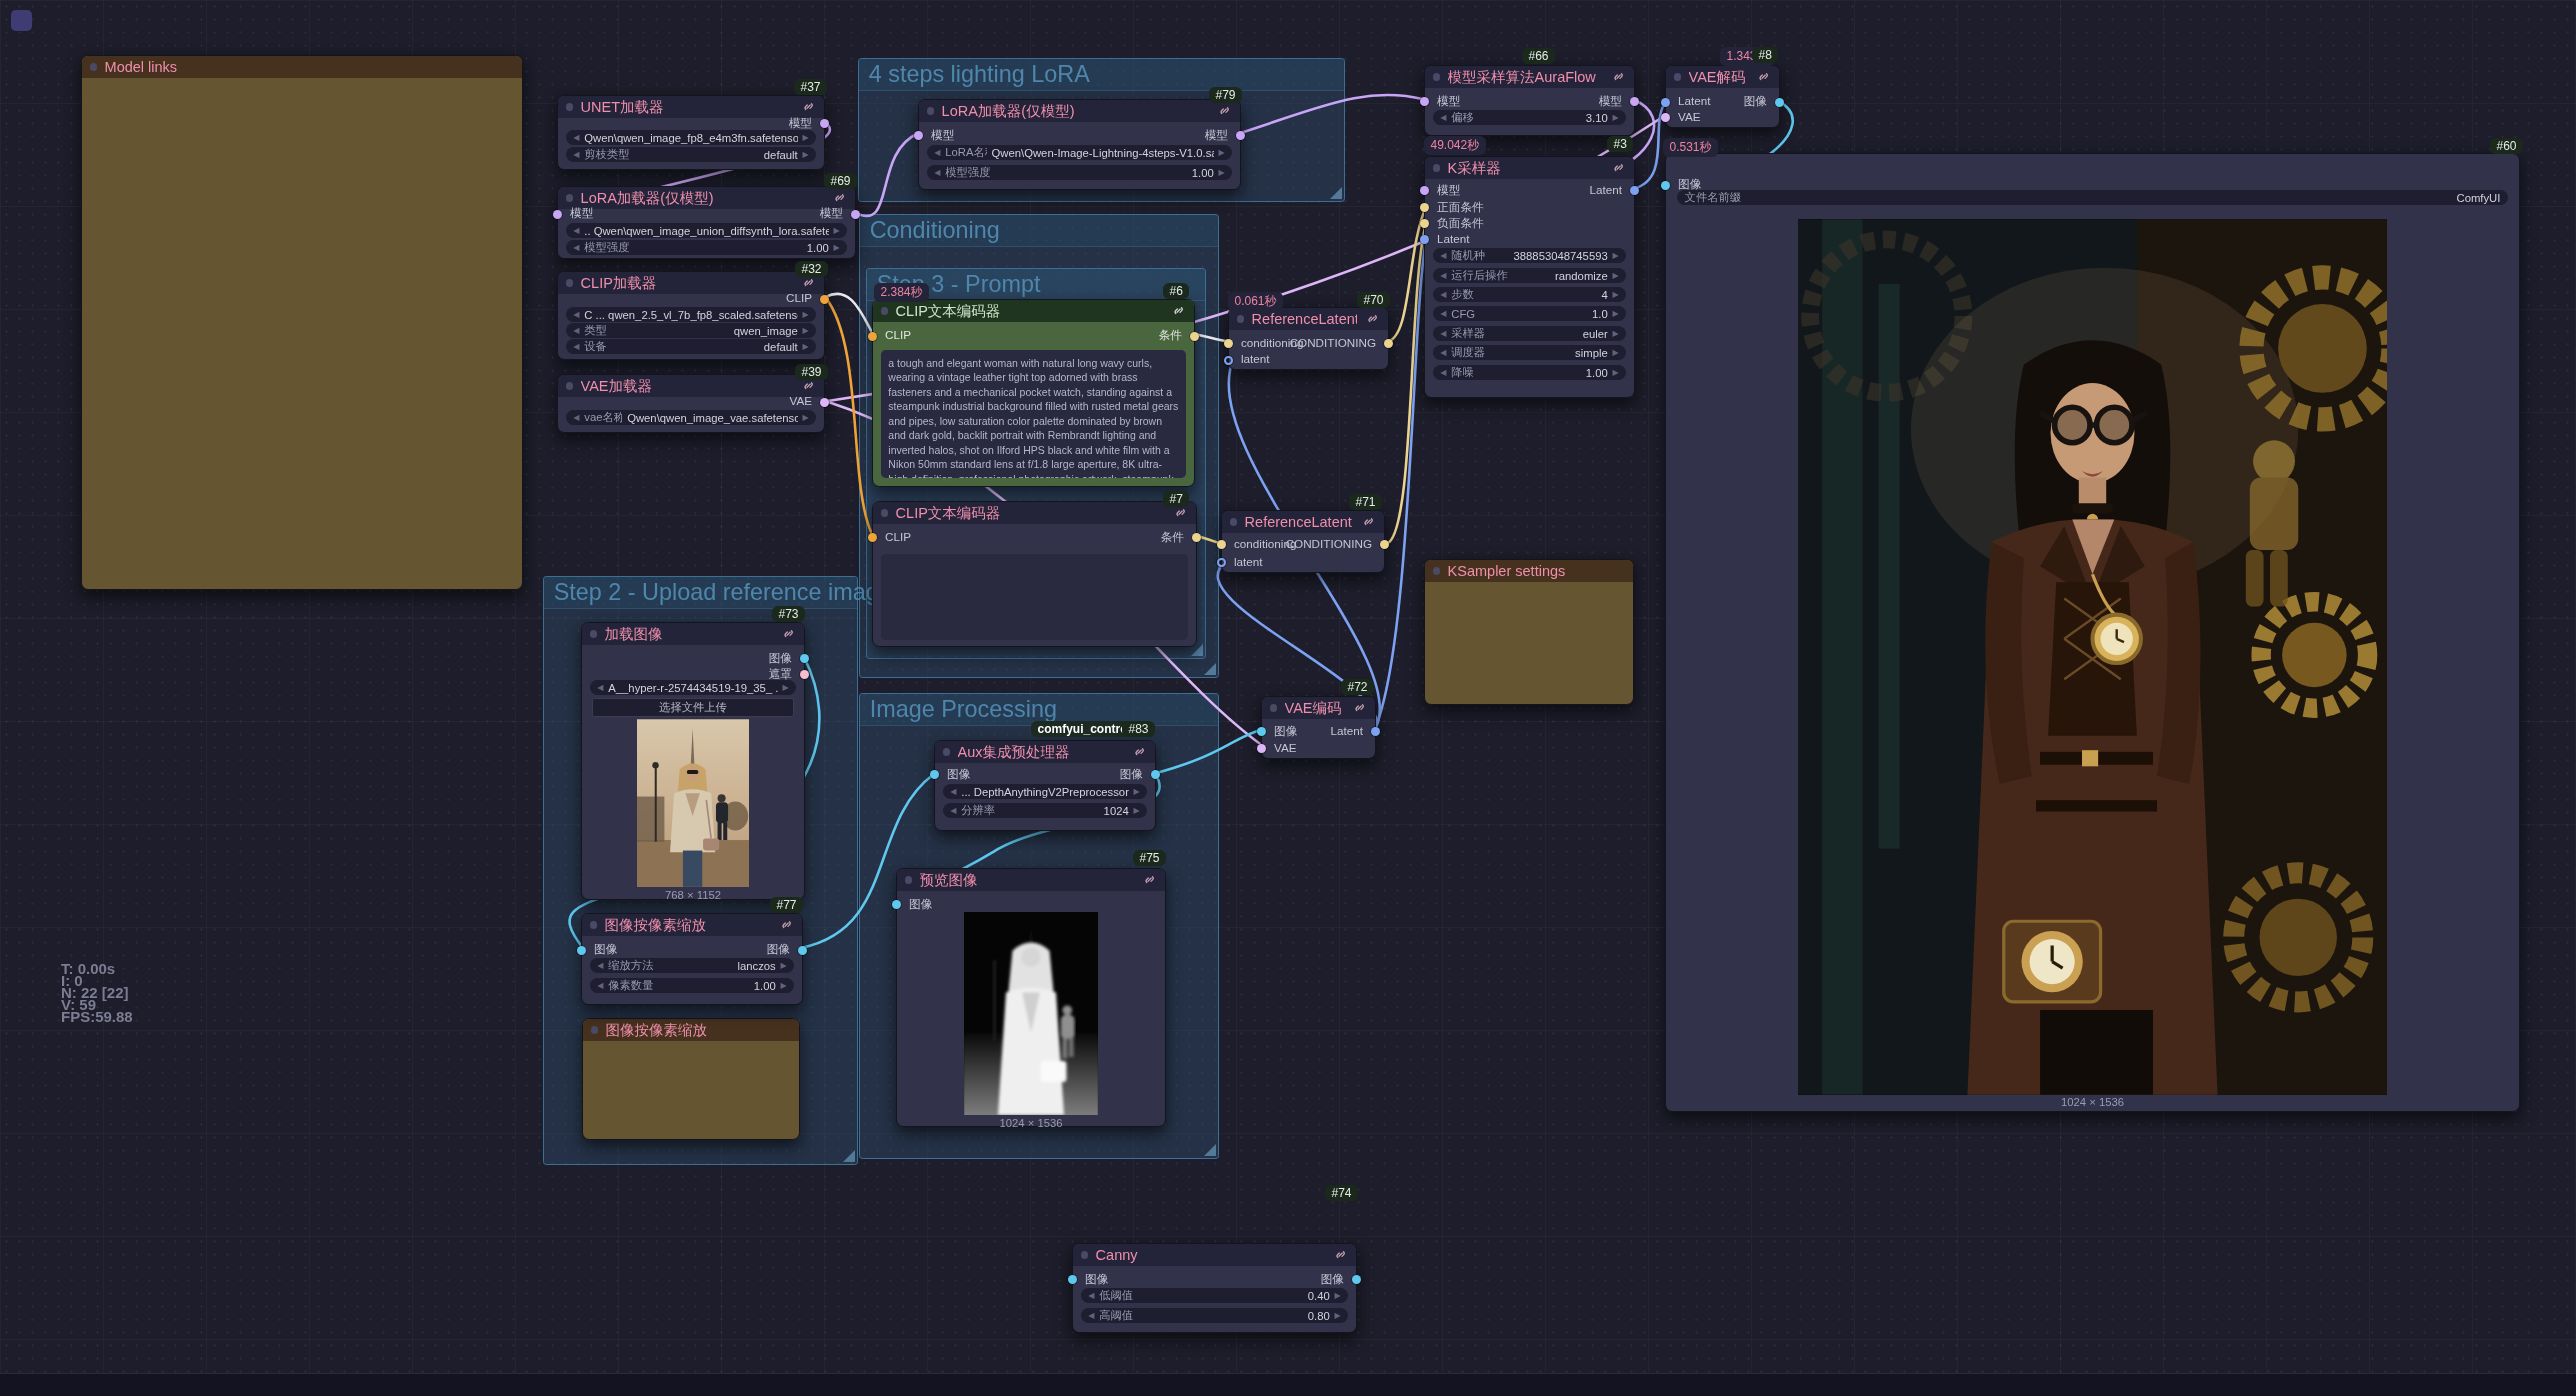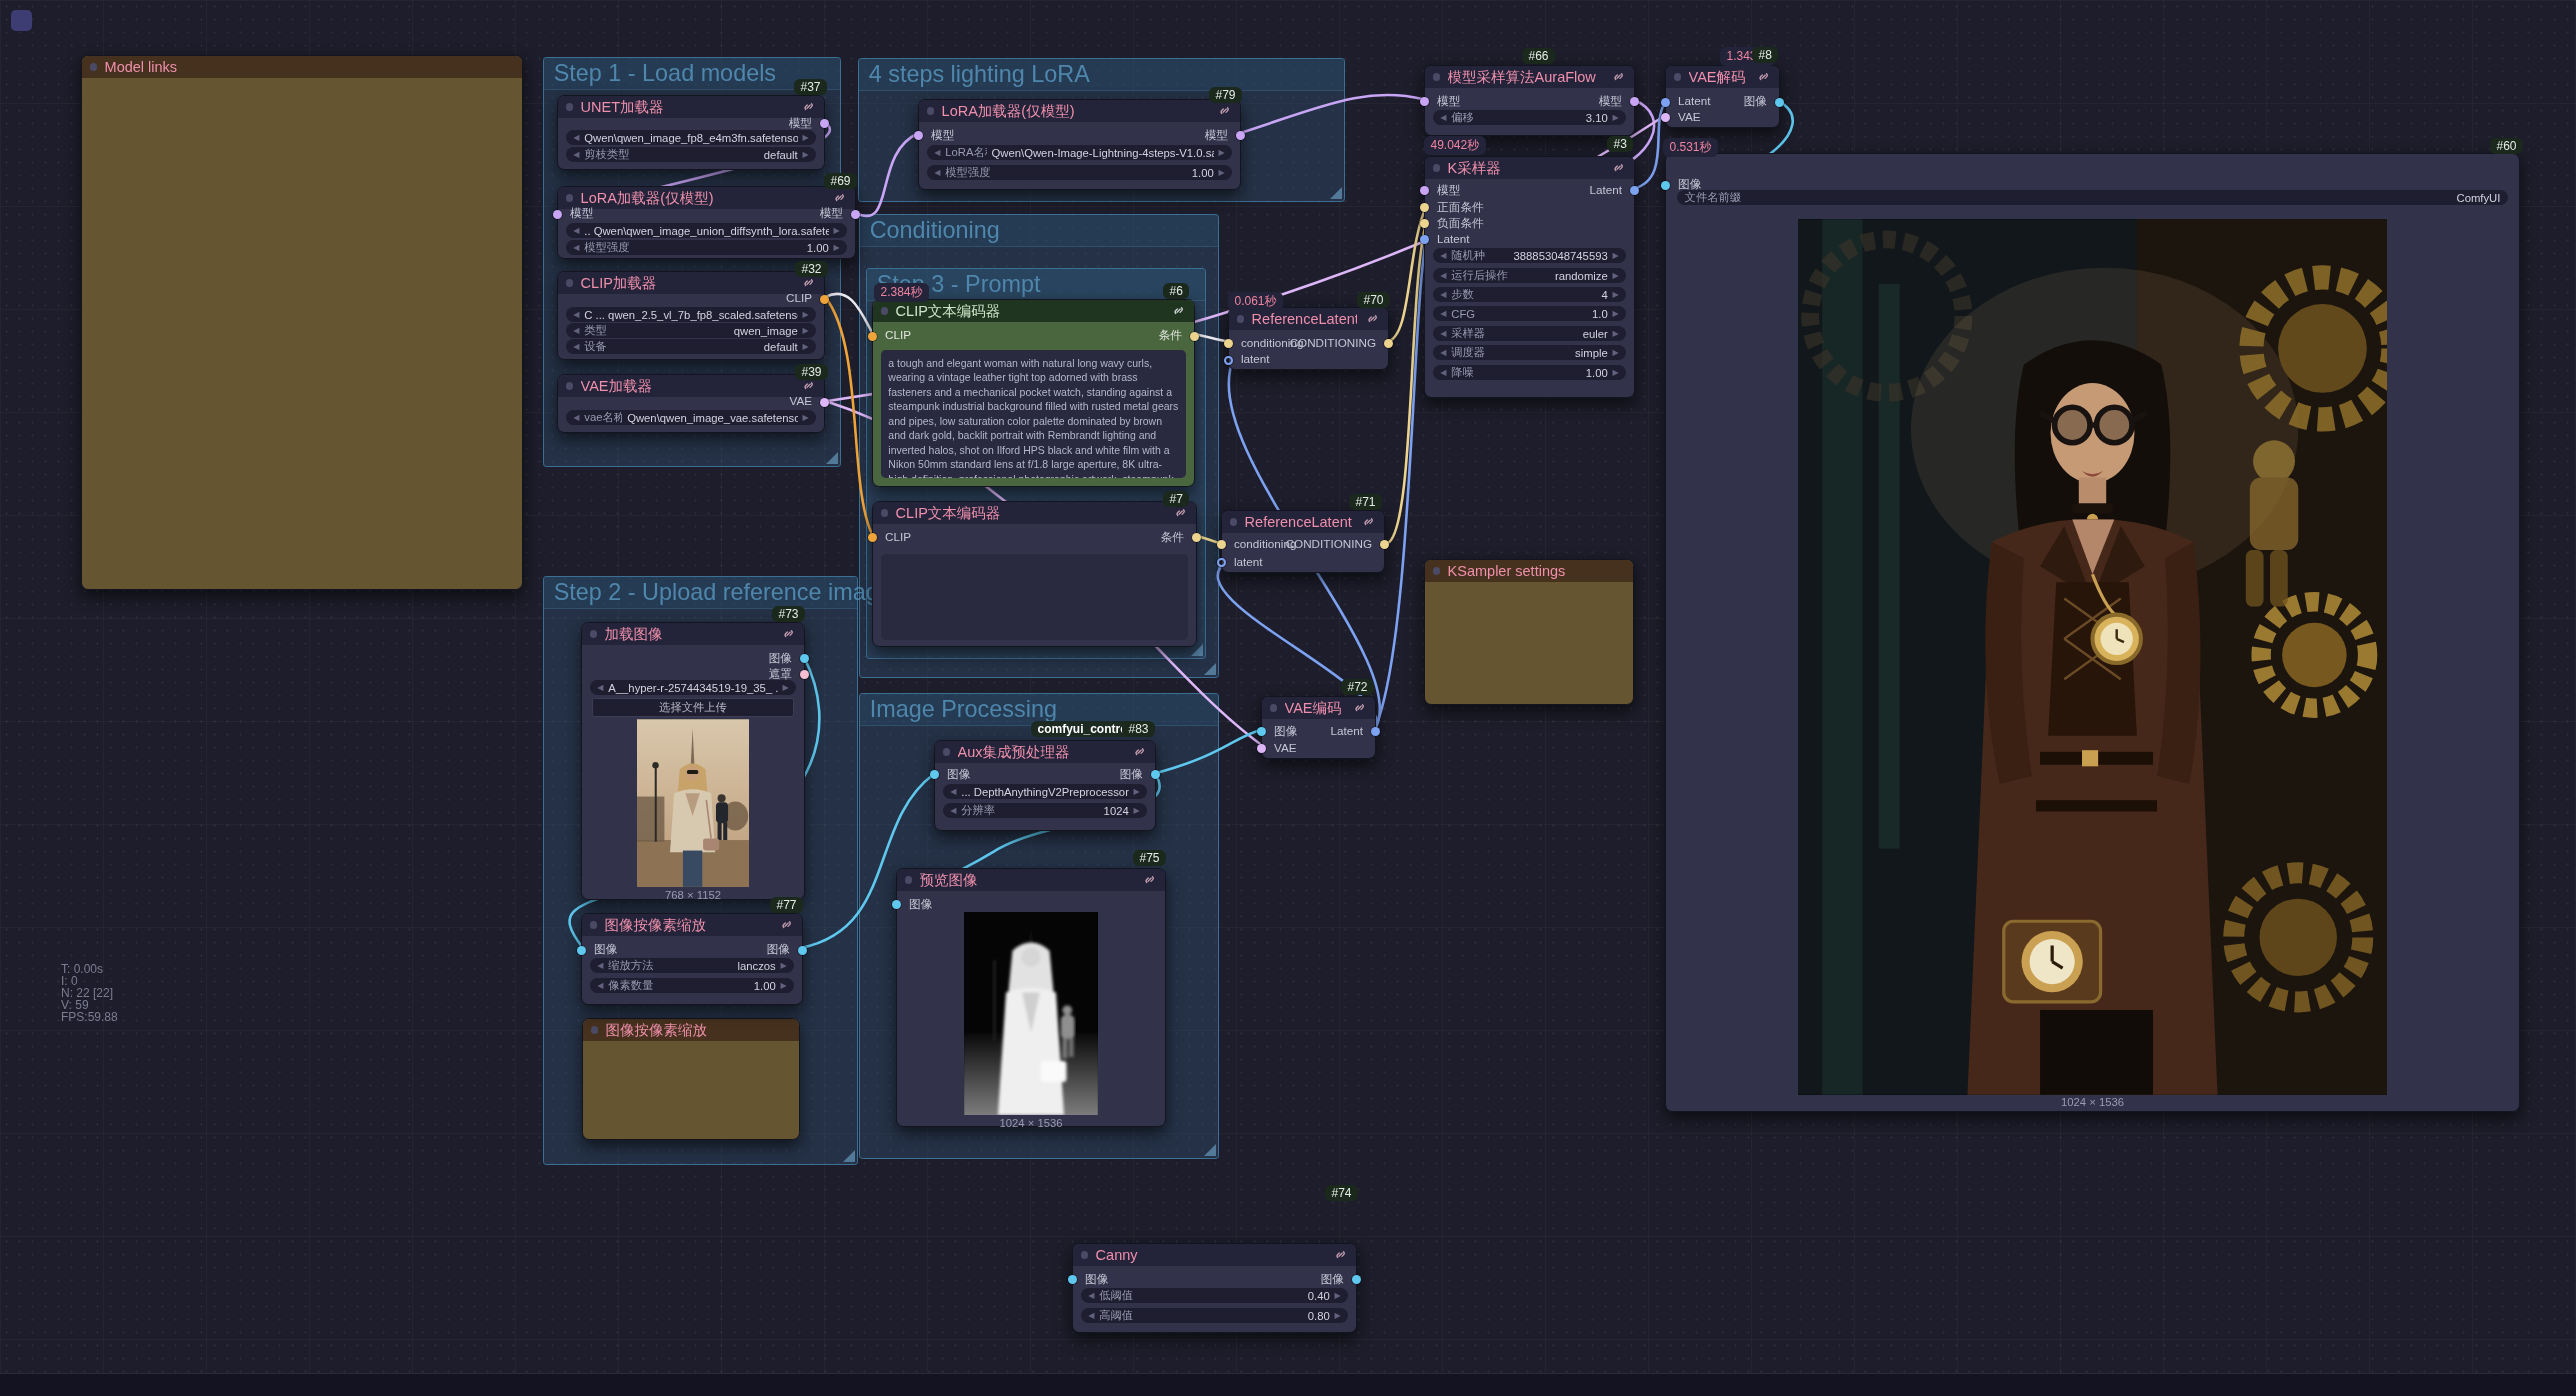--- a/index.html
+++ b/index.html
@@ -45,21 +45,21 @@
   .plab.l{left:12px;}
   .plab.r{right:12px;}
   .caption{position:absolute;left:0;right:0;text-align:center;font-size:11.3px;color:#9a9ab2;}
   .imgframe{position:absolute;overflow:hidden;background:#000;}
   .prompt{position:absolute;left:8px;right:8px;background:#29293f;border-radius:4.8px;color:#b4b8cc;font-size:10.5px;line-height:1.38;padding:5.7px 7.3px;overflow:hidden;box-sizing:border-box;white-space:pre-wrap;}
   
   .badge{position:absolute;z-index:12;font-size:12px;padding:0.8px 6.5px;border-radius:5.7px;white-space:nowrap;}
   .idb{background:#1b291d;color:#e6ece6;}
   .tb{background:#23233a;color:#f0849f;}
   .tagb{background:#1c2a22;color:#ffffff;font-weight:bold;}
-  .stats{position:absolute;font-size:12px;color:#7c7c92;line-height:12px;z-index:3;}
+  .stats{position:absolute;font-size:15px;color:#7c7c92;line-height:12px;z-index:3;font-weight:bold;}
   #wires{position:absolute;left:0;top:0;z-index:5;pointer-events:none;}
   #bottombar{position:absolute;left:0;top:1373px;width:2576px;height:23.4px;background:#131322;border-top:0.8px solid #2a2a3c;z-index:2;}
   #logo{position:absolute;left:11.3px;top:9.7px;width:21px;height:21px;border-radius:4.8px;background:#3d3d74;z-index:20;}
 </style>
 </head>
 <body>
 
 <div id="canvas">
 
   <div id="logo"></div>
@@ -83,26 +83,20 @@
       <path stroke="#7da2f2" d="M1702,904 C1748,800 1748,400 1766,296"></path>
       <path stroke="#7da2f2" d="M2022,234 C2072,222 2042,152 2063,126"></path>
       <path stroke="#5ec8ee" d="M995,813 C1040,900 1010,1000 880,1060 C740,1125 672,1110 721,1173"></path>
       <path stroke="#5ec8ee" d="M992,1174 C1110,1150 1075,1020 1156,959"></path>
       <path stroke="#5ec8ee" d="M1430,958 C1515,935 1530,912 1561,904"></path>
       <path stroke="#5ec8ee" d="M1430,958 C1470,1015 1300,1010 1230,1055 C1175,1088 1140,1100 1112,1117"></path>
       <path stroke="#5ec8ee" d="M2200,124 C2265,155 2160,235 2065,228"></path>
     </g>
   </svg>
 
-  <div class="group" style="left:543px;top:57px;width:296px;height:408px">
-    <div class="ghead">
-        <span class="gtitle">Step 1 - Load models</span>
-      </div>
-    <span class="gresize"></span>
-  </div>
   <div class="group" style="left:858px;top:58px;width:485px;height:142px">
     <div class="ghead">
         <span class="gtitle">4 steps lighting LoRA</span>
       </div>
     <span class="gresize"></span>
   </div>
   <div class="group" style="left:859px;top:214px;width:358px;height:462px">
     <div class="ghead">
         <span class="gtitle">Conditioning</span>
       </div>

